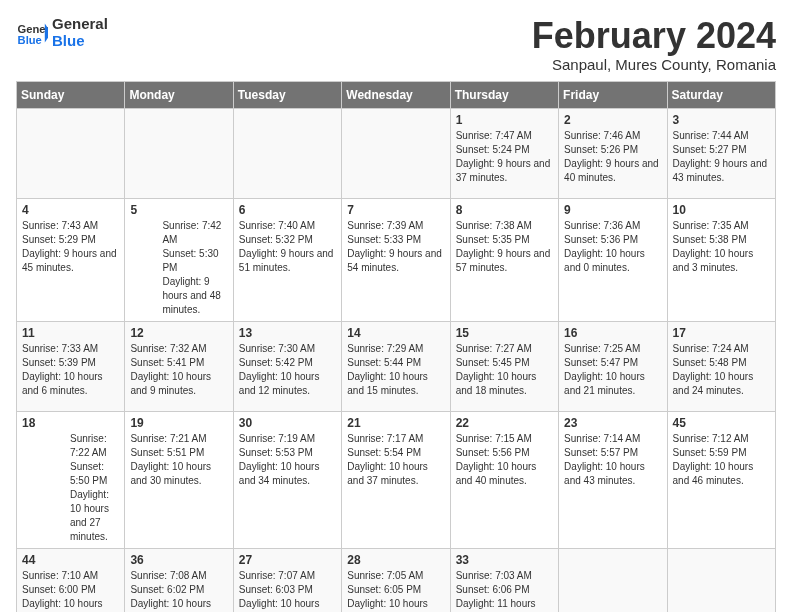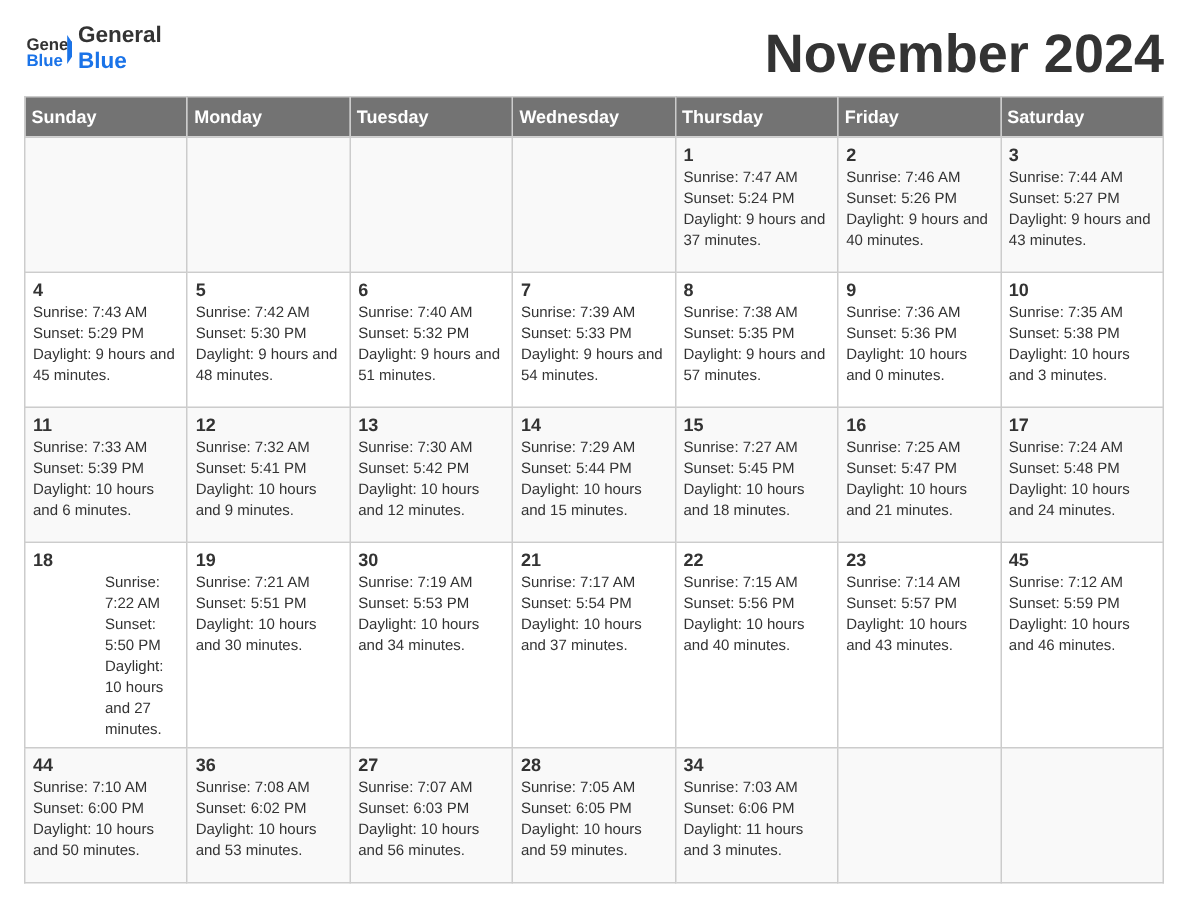--- a/index.html
+++ b/index.html
@@ -88,21 +88,22 @@
       <text x="2" y="20" font-size="14" font-weight="bold" fill="#333">General</text>
       <text x="2" y="34" font-size="14" font-weight="bold" fill="#1a73e8">Blue</text>
       <polygon points="36,8 44,20 36,32" fill="#1a73e8"></polygon>
     </svg>
     <div>
       <div style="font-size:15px; font-weight:bold; color:#333; line-height:1.1;">General</div>
       <div style="font-size:15px; font-weight:bold; color:#1a73e8; line-height:1.1;">Blue</div>
     </div>
   </div>
   <div class="title-area">
-    <div class="month-title">November 2024</div>
+    <div class="month-title">February 2024</div>
+    <div class="subtitle">Sanpaul, Mures County, Romania</div>
   </div>
 </div>
 
 <table>
   <thead>
     <tr>
     <th>Sunday</th>
         <th>Monday</th>
         <th>Tuesday</th>
         <th>Wednesday</th>
@@ -138,21 +139,21 @@
       </tr>
       <tr>
         <td>
           <span class="day-number">4</span>
           <div class="day-info" style="white-space: pre-line;">Sunrise: 7:43 AM
 Sunset: 5:29 PM
 Daylight: 9 hours and 45 minutes.</div>
         </td>
         <td>
           <span class="day-number">5</span>
-          <div class="day-info" style="white-space: pre-line;">Sunrise: 7:42 AM
+          <div class="day-info" style="white-space: pre-line; margin-left: 32px;">Sunrise: 7:42 AM
 Sunset: 5:30 PM
 Daylight: 9 hours and 48 minutes.</div>
         </td>
         <td>
           <span class="day-number">6</span>
           <div class="day-info" style="white-space: pre-line;">Sunrise: 7:40 AM
 Sunset: 5:32 PM
 Daylight: 9 hours and 51 minutes.</div>
         </td>
         <td>
@@ -287,21 +288,21 @@
 Sunset: 6:03 PM
 Daylight: 10 hours and 56 minutes.</div>
         </td>
         <td>
           <span class="day-number">28</span>
           <div class="day-info" style="white-space: pre-line;">Sunrise: 7:05 AM
 Sunset: 6:05 PM
 Daylight: 10 hours and 59 minutes.</div>
         </td>
         <td>
-          <span class="day-number">34</span>
+          <span class="day-number">33</span>
           <div class="day-info" style="white-space: pre-line;">Sunrise: 7:03 AM
 Sunset: 6:06 PM
 Daylight: 11 hours and 3 minutes.</div>
         </td>
         <td></td>
         <td></td>
       </tr>
     </tbody>
 </table>
 

